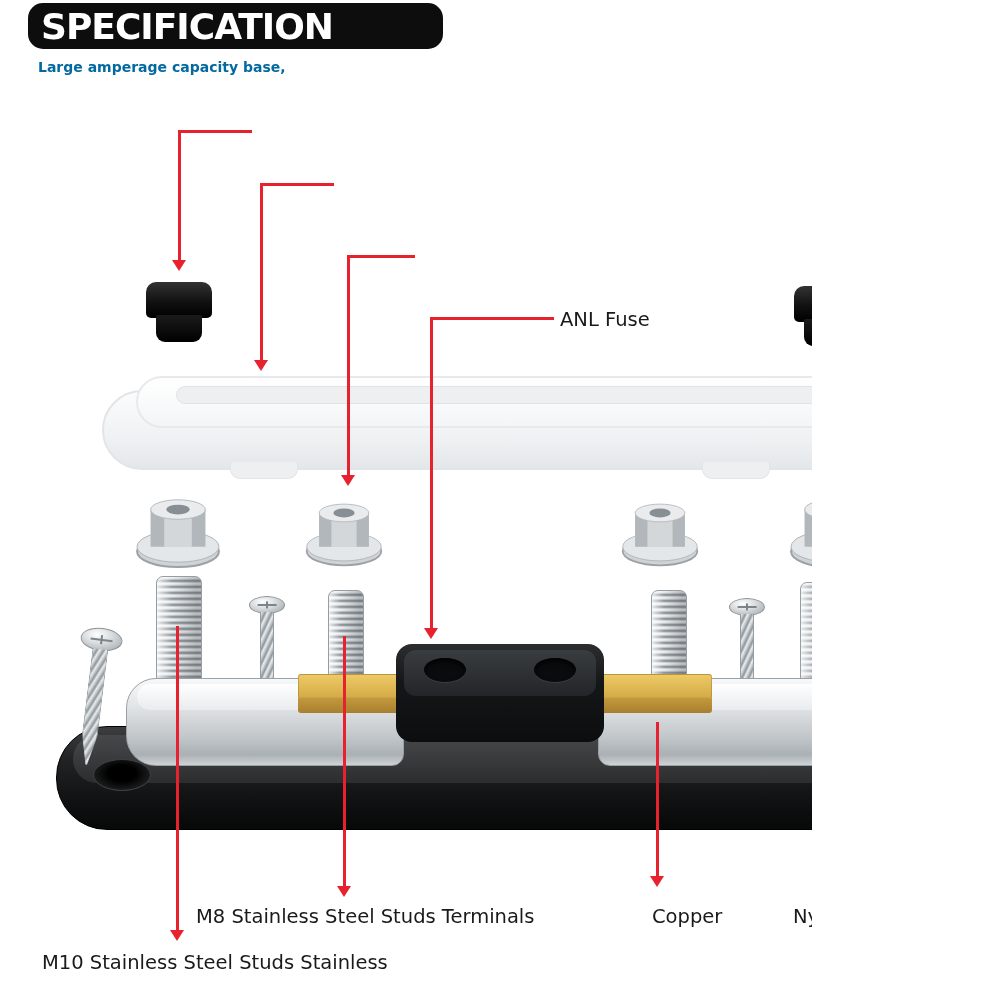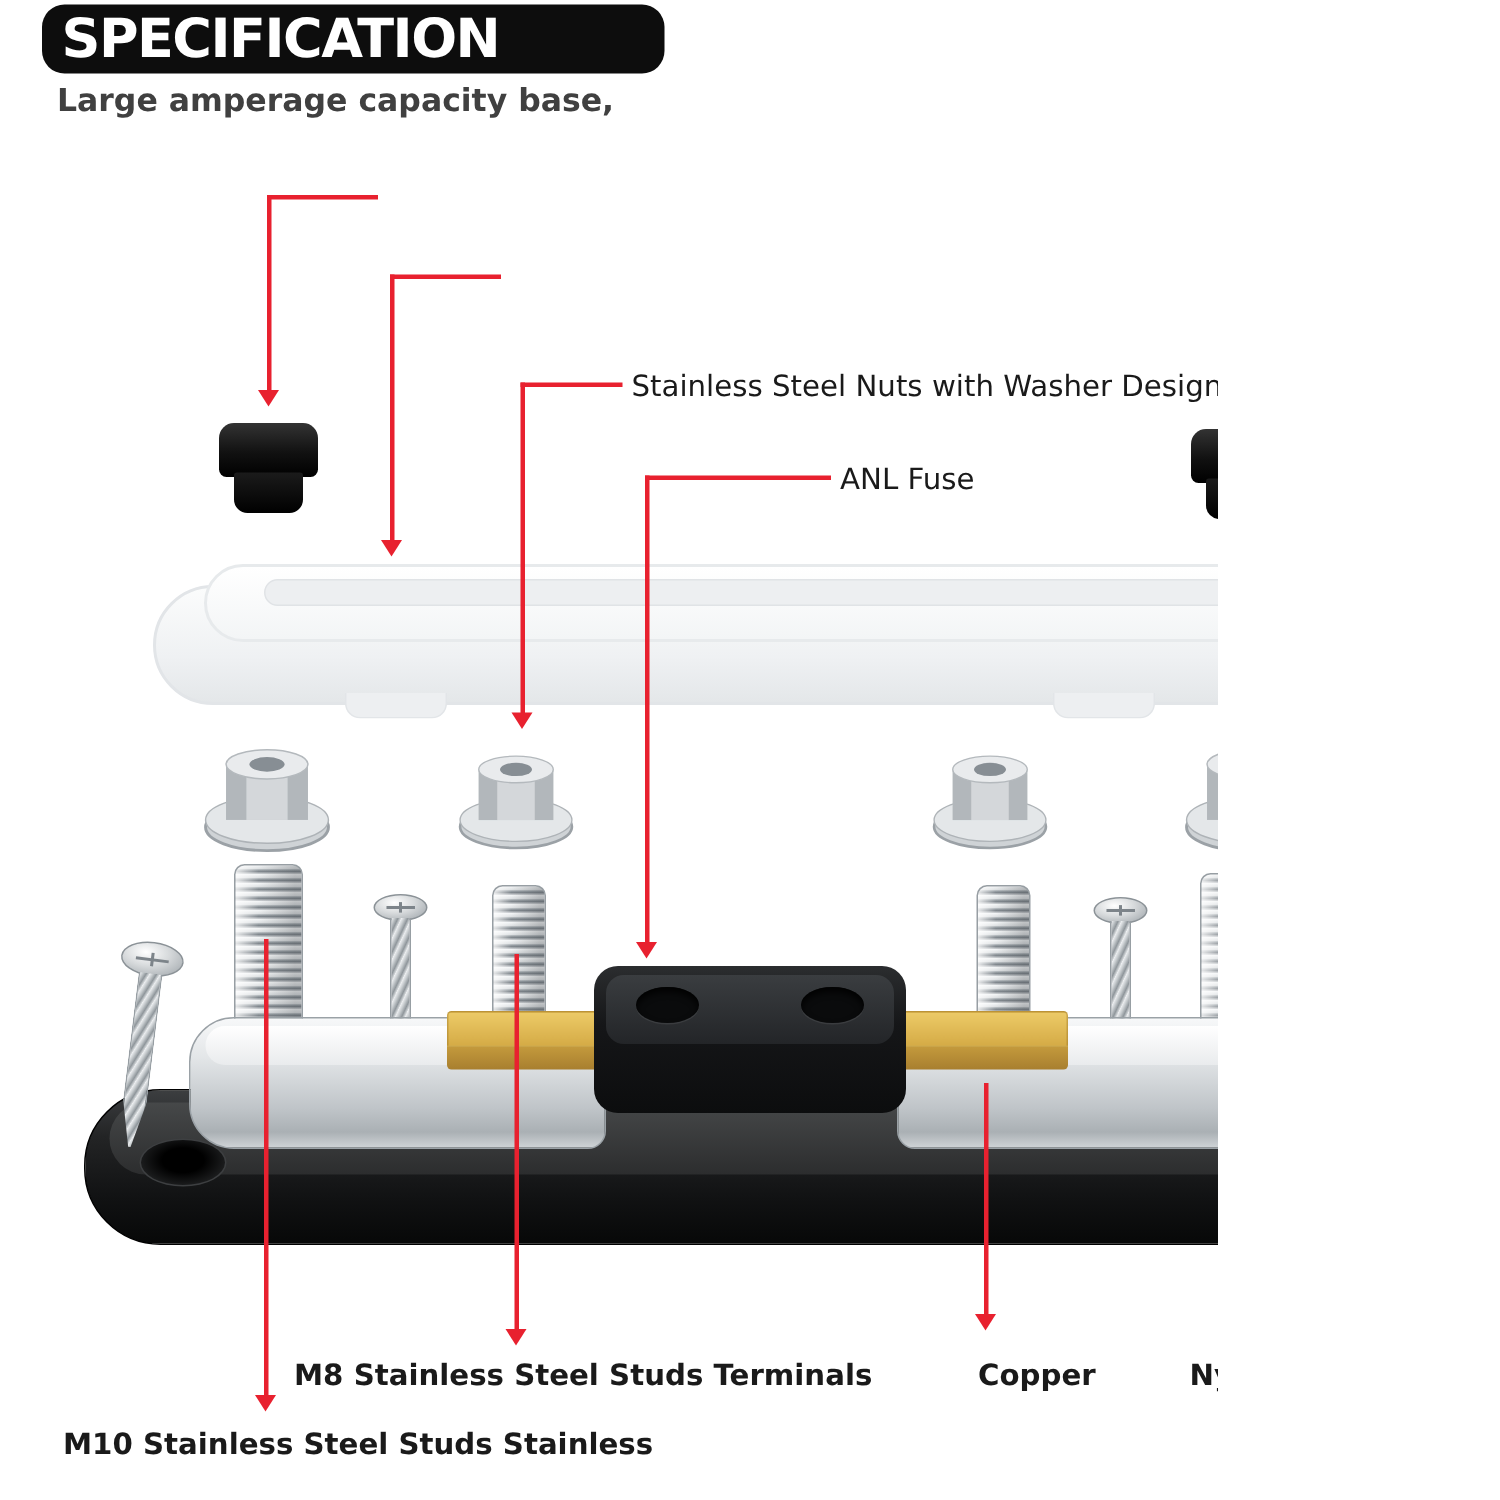--- a/index.html
+++ b/index.html
@@ -3,25 +3,25 @@
 <meta charset="utf-8">
 <style>
   html,body{margin:0;padding:0}
   body{width:1000px;height:1000px;background:#fff;font-family:"DejaVu Sans","Liberation Sans",sans-serif;color:#121212}
   #canvas{position:relative;width:812px;height:1000px;overflow:hidden;background:#fff}
   .abs{position:absolute}
 
   
   .spec-badge{left:28px;top:3px;width:402px;height:46px;background:#0d0d0d;border-radius:15px;color:#fff;
     display:flex;align-items:center;padding-left:13px;font-size:36px;font-weight:bold;letter-spacing:-1px}
-  .subtitle{left:38px;top:57px;font-size:21px;font-weight:bold;line-height:21px;color:#404040}
+  .subtitle{left:38px;top:57px;font-size:14px;font-weight:bold;line-height:21px;color:#0369a1}
 
   
   .callout{font-size:19.5px;color:#1a1a1a;white-space:nowrap;z-index:9}
-  .callout-b{font-weight:bold}
+  .callout-b{font-weight:normal}
   .vline{width:3px;background:#E8212F;z-index:9}
   .hline{height:3px;background:#E8212F;z-index:9}
   .arrow-down{width:0;height:0;border-left:7px solid transparent;border-right:7px solid transparent;
     border-top:11px solid #E8212F;z-index:9}
 
   
   .cap{width:66px;z-index:2}
   .cap-top{width:66px;height:36px;background:linear-gradient(180deg,#333 0%,#111 55%,#000 100%);border-radius:10px 10px 5px 5px}
   .cap-stem{width:46px;height:27px;margin:-3px auto 0;background:linear-gradient(180deg,#1b1b1b,#000);border-radius:2px 2px 9px 9px}
 
@@ -102,21 +102,20 @@
   </div>
 
   <div class="hline abs" style="left:178px;top:130px;width:74px"></div>
   <div class="vline abs" style="left:178px;top:130px;height:132px"></div>
   <div class="arrow-down abs" style="left:172px;top:260px"></div>
 
   <div class="hline abs" style="left:260px;top:183px;width:74px"></div>
   <div class="vline abs" style="left:260px;top:183px;height:179px"></div>
   <div class="arrow-down abs" style="left:254px;top:360px"></div>
 
-  <div class="callout abs" style="left:421px;top:246px">Stainless Steel Nuts with Washer Design</div>
   <div class="hline abs" style="left:347px;top:255px;width:68px"></div>
   <div class="vline abs" style="left:347px;top:255px;height:222px"></div>
   <div class="arrow-down abs" style="left:341px;top:475px"></div>
 
   <div class="callout abs" style="left:560px;top:308px">ANL Fuse</div>
   <div class="hline abs" style="left:430px;top:317px;width:124px"></div>
   <div class="vline abs" style="left:430px;top:317px;height:313px"></div>
   <div class="arrow-down abs" style="left:424px;top:628px"></div>
 
   <div class="vline abs" style="left:176px;top:626px;height:306px"></div>

